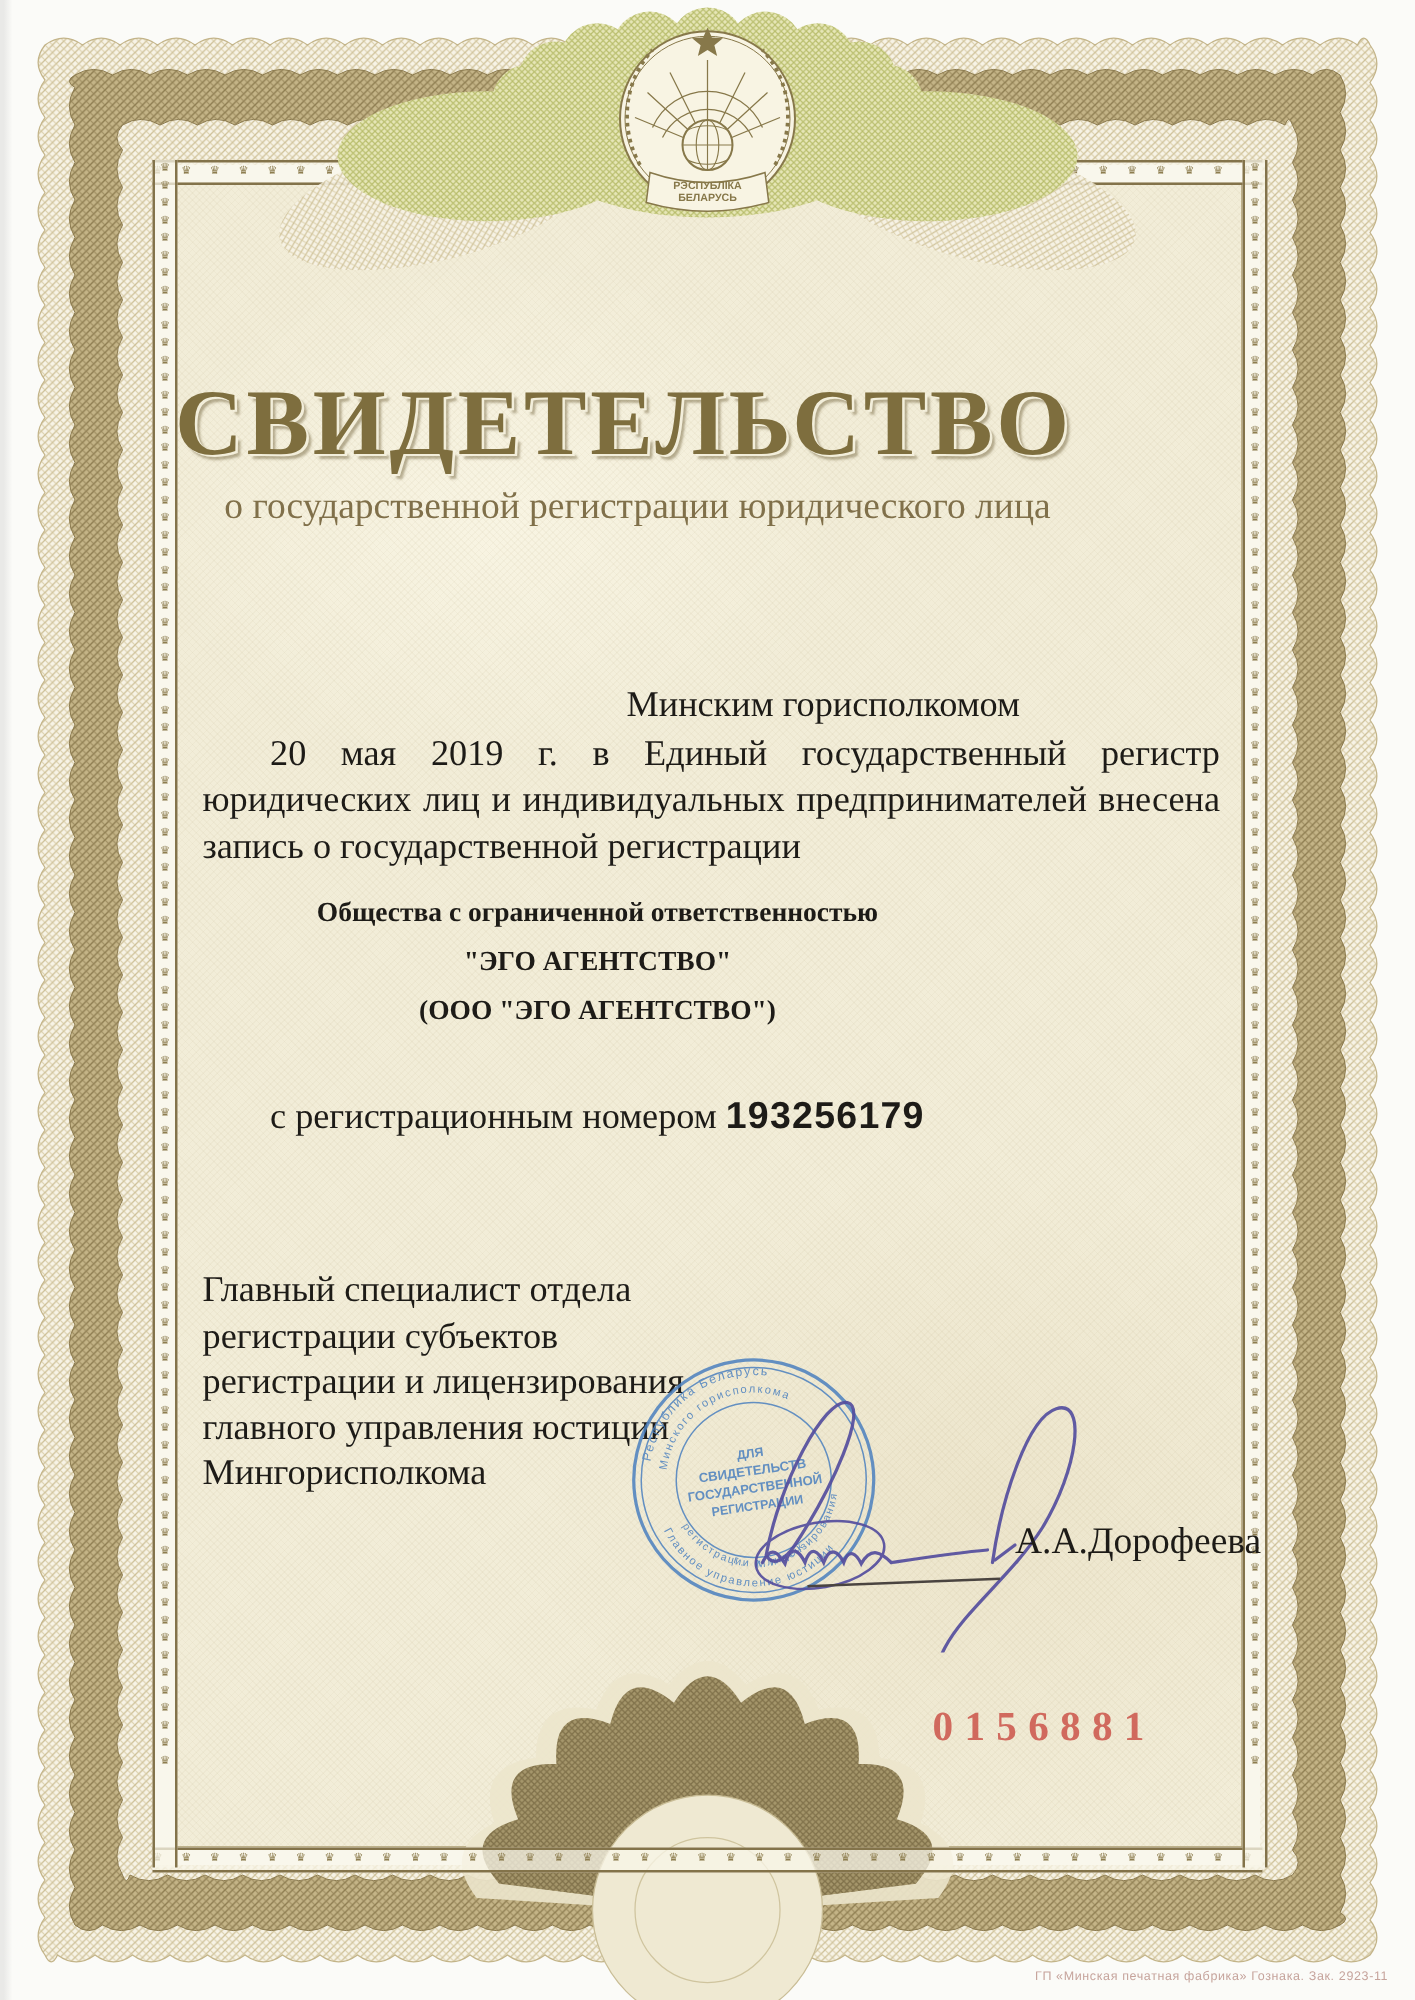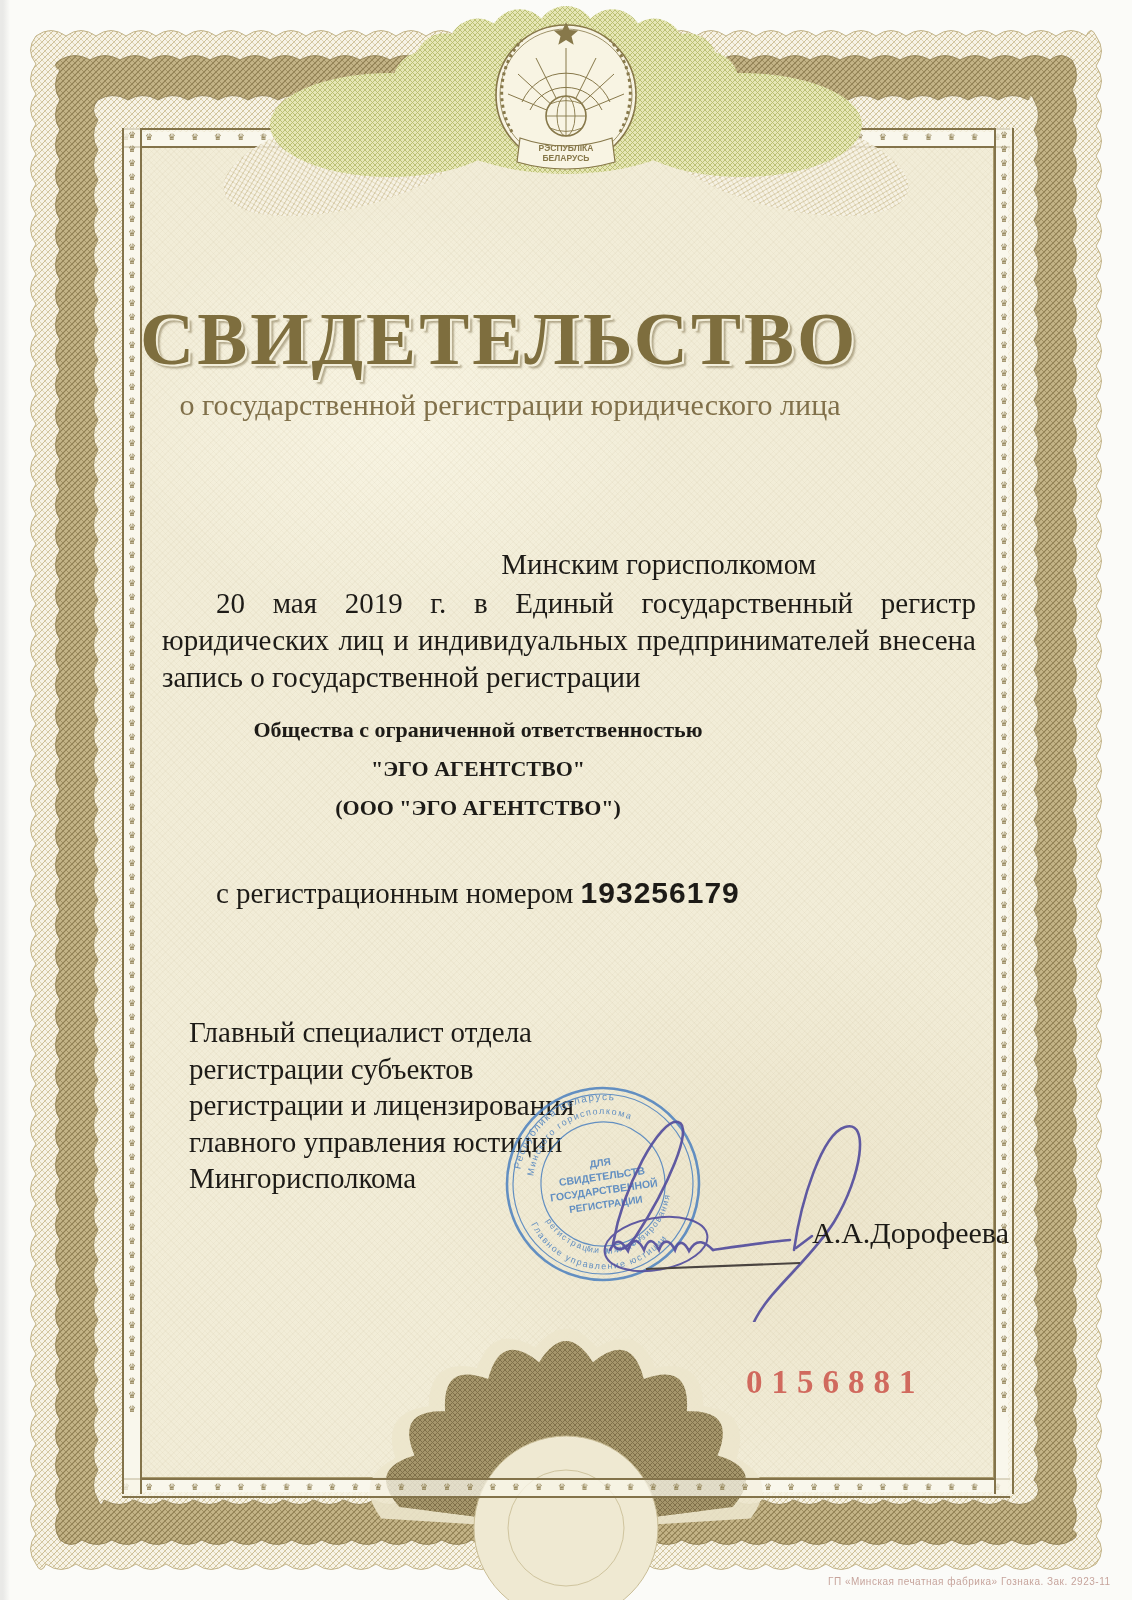--- a/index.html
+++ b/index.html
@@ -40,21 +40,21 @@
     font-size:75px; font-weight:bold; letter-spacing:3px; color:#7e6e3e;
     text-shadow:2px 2px 0 rgba(246,241,222,.95), 4px 4px 2px rgba(104,89,49,.45);
   }
   .doc-subtitle{left:0; top:242px; width:100%; text-align:center; font-size:30px; color:#80704a;margin-left:32px;}
   .issuer-line{left:0; top:402px; width:100%; text-align:right; font-size:29px;}
   .body-par{left:22px; top:439px; width:814px; font-size:29px; line-height:37px; text-align:justify; text-indent:54px;}
   .bold{font-weight:normal;}
   .company-block{left:0; top:564px; width:100%; text-align:center; font-size:22px; font-weight:bold; line-height:39px;}
   .reg-line{left:76px; top:684px; font-size:29px;margin-top:46px;}
   .reg-number{font-family:"Liberation Sans",sans-serif; font-weight:bold; font-size:30px; letter-spacing:1px;}
-  .official-block{left:22px; top:868px; font-size:29px; line-height:36.5px;margin-left:27px;}
+  .official-block{left:22px; top:868px; font-size:29px; line-height:36.5px;}
   .signer-name{left:672px; top:1048px; font-size:30px;margin-top:22px;}
   .serial-number{
     left:606px; top:1218px; font-size:33px; font-weight:bold; letter-spacing:9px;
     color:#cc544a; opacity:.85;
   }
   #stamp-svg{position:absolute; left:338px; top:908px; opacity:.85;}
   #signature-svg{position:absolute; left:398px; top:946px;}
   .print-note{
     position:absolute; left:828px; top:1576px; z-index:6; font-size:10px;
     color:#b98e85; letter-spacing:.5px; opacity:.8; font-family:"Liberation Sans",sans-serif;

